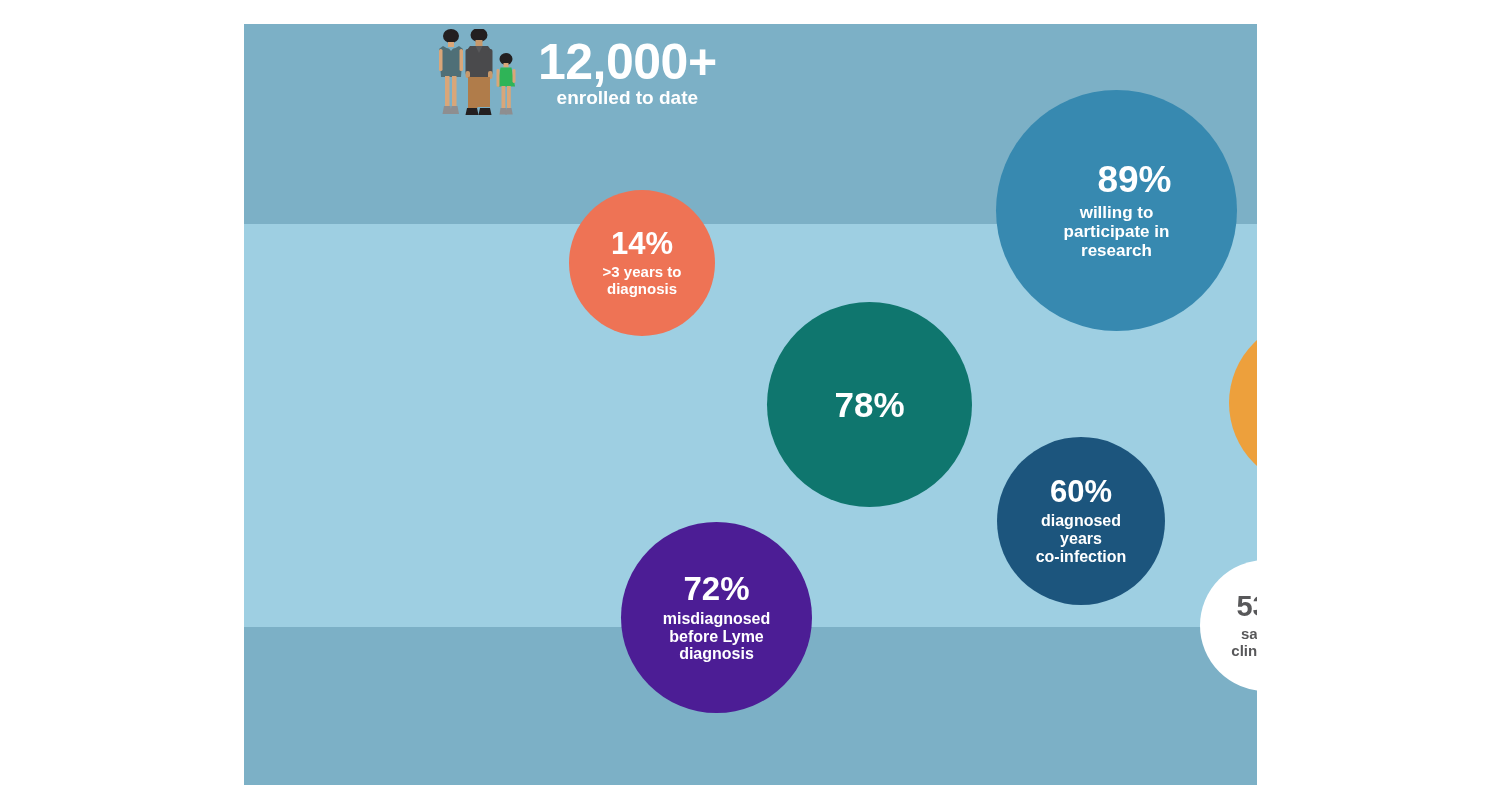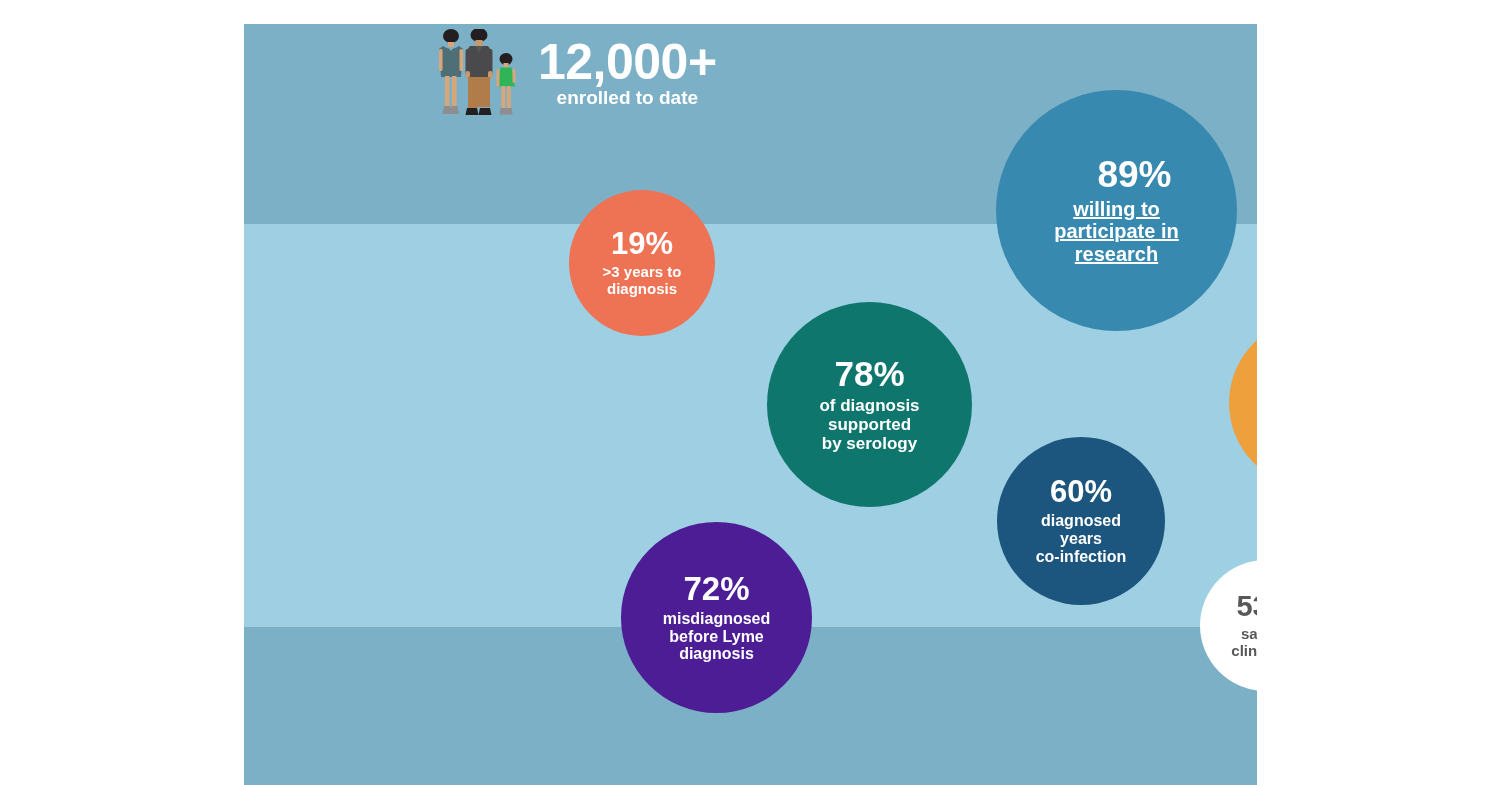--- a/index.html
+++ b/index.html
@@ -100,21 +100,21 @@
     margin-top: 5px;
     white-space: pre-line;
   }
 
   
   #bubble-willing-research {
     left: 752px; top: 66px; width: 241px; height: 241px;
     background: #3789b0;
   }
   #bubble-willing-research .value { font-size: 37px; margin-left: 36px; }
-  #bubble-willing-research .label { font-size: 20px; text-decoration: underline; }
+  #bubble-willing-research .label { font-size: 17px; }
 
   #bubble-years-to-diagnosis {
     left: 325px; top: 166px; width: 146px; height: 146px;
     background: #ee7355;
   }
   #bubble-years-to-diagnosis .value { font-size: 31px; }
   #bubble-years-to-diagnosis .label { font-size: 15px; }
 
   #bubble-serology {
     left: 523px; top: 278px; width: 205px; height: 205px;
@@ -204,37 +204,34 @@
         <path d="M72.5 79 h5 l1.2 6.5 h-7.5 z" fill="#8e8e90"></path>
       </svg>
 
       <div class="headline">
         <span class="big">12,000+</span>
         <span class="sub">enrolled to date</span>
       </div>
     </div>
 
     <div class="bubble" id="bubble-years-to-diagnosis">
-      <span class="value">19%</span>
+      <span class="value">14%</span>
       <span class="label">&gt;3 years to
 diagnosis</span>
     </div>
 
     <div class="bubble" id="bubble-willing-research">
       <span class="value">89%</span>
       <span class="label">willing to
 participate in
 research</span>
     </div>
 
     <div class="bubble" id="bubble-serology">
       <span class="value">78%</span>
-      <span class="label">of diagnosis
-supported
-by serology</span>
     </div>
 
     <div class="bubble" id="bubble-late-stage">
       
       
     </div>
 
     <div class="bubble" id="bubble-co-infection">
       <span class="value">60%</span>
       <span class="label">diagnosed

